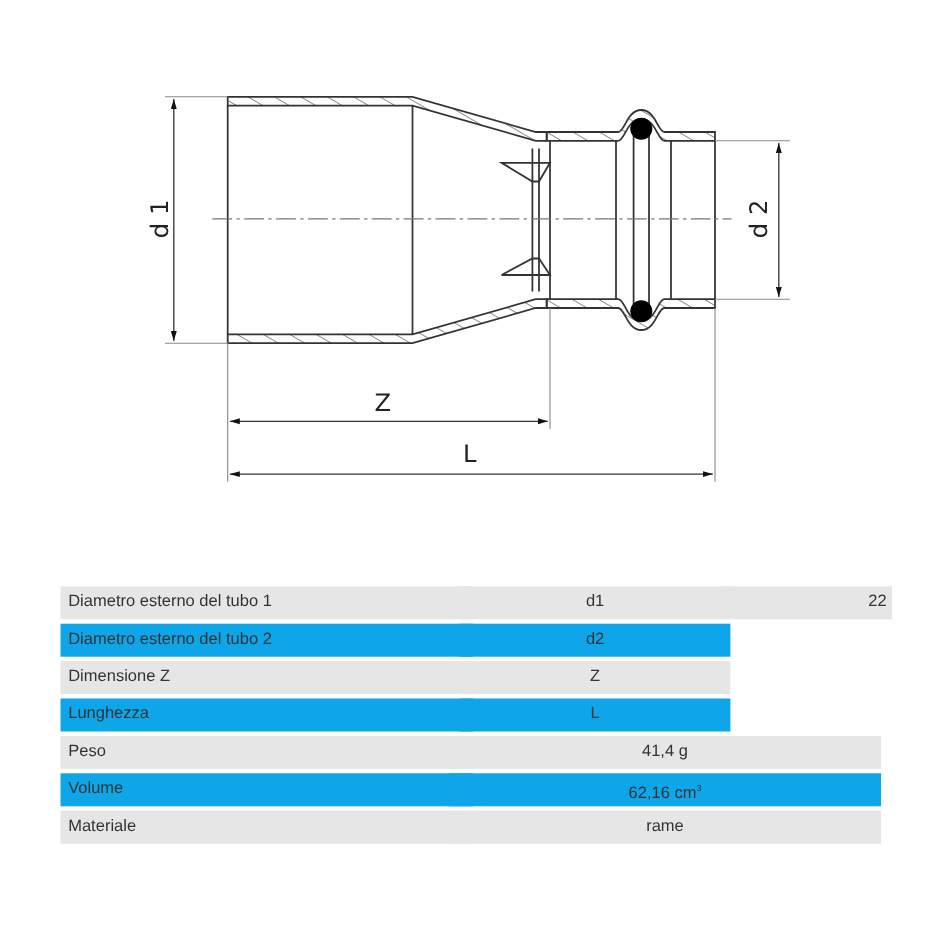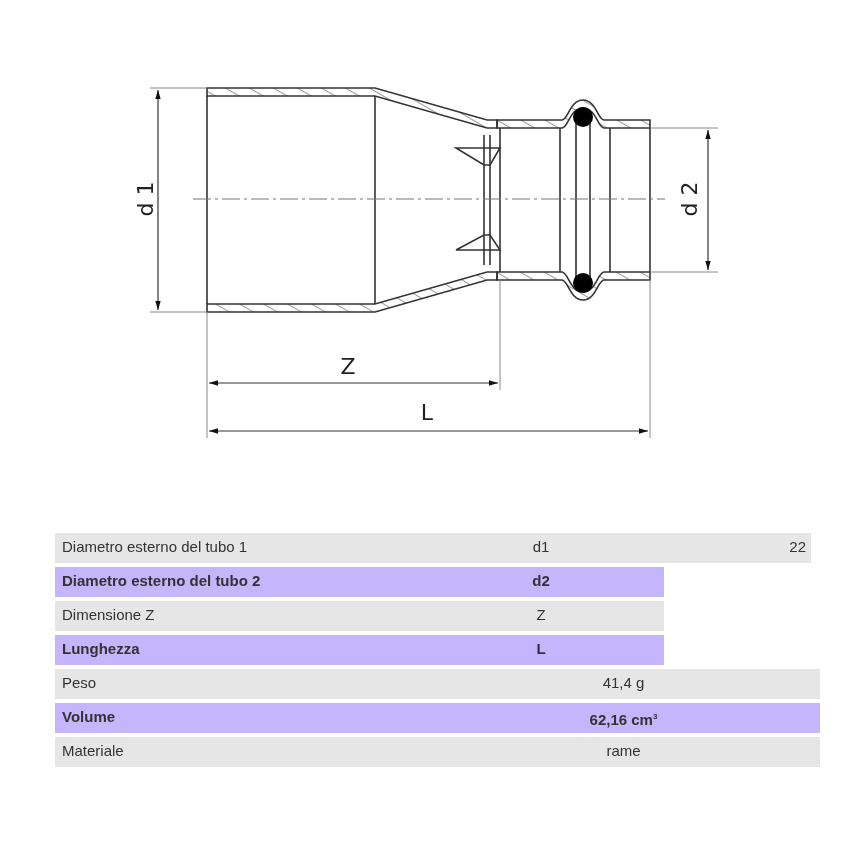--- a/index.html
+++ b/index.html
@@ -3,25 +3,25 @@
 <meta charset="utf-8">
 <style>
   html, body { margin: 0; padding: 0; background: #ffffff; }
   body { width: 850px; height: 850px; position: relative; overflow: hidden; font-family: "Liberation Sans", sans-serif; color: #333333; }
   #drawing { position: absolute; left: 0; top: 0; width: 850px; height: 480px; }
   .dim-label { font-family: "DejaVu Sans", sans-serif; font-size: 22px; fill: #222222; }
   #spec-table { position: absolute; left: 39px; top: 533px; width: 772px; border-collapse: separate; border-spacing: 0; }
   .row { position: absolute; left: 0; height: 30px; width: 772px; }
   .cell { position: absolute; top: 0; height: 30px; line-height: 28px; font-size: 15px; color: #333333; box-sizing: border-box; }
   .row.dark .cell { background: #e6e6e6; }
-  .row.light .cell { background: #c4b5fd; font-weight: bold; }
+  .row.light .cell { background: #0ea5e9; }
   .c1 { left: 0; width: 375px; padding-left: 7px; margin-left: 16px; }
   .c2 { left: 379px; width: 246px; text-align: center; }
   .c3 { left: 620px; width: 152px; text-align: right; padding-right: 5px; }
-  .c23 { left: 388px; width: 393px; text-align: center; }
+  .c23 { left: 369px; width: 393px; text-align: center; }
   sup { font-size: 8px; vertical-align: 6px; }
 </style>
 </head>
 <body>
 
 <svg id="drawing" viewBox="0 0 850 480" xmlns="http://www.w3.org/2000/svg">
   <defs>
     <pattern id="hatch" patternUnits="userSpaceOnUse" width="12" height="12" patternTransform="rotate(-60)">
       <line x1="0" y1="0" x2="0" y2="12" stroke="#555" stroke-width="1.2"></line>
     </pattern>

